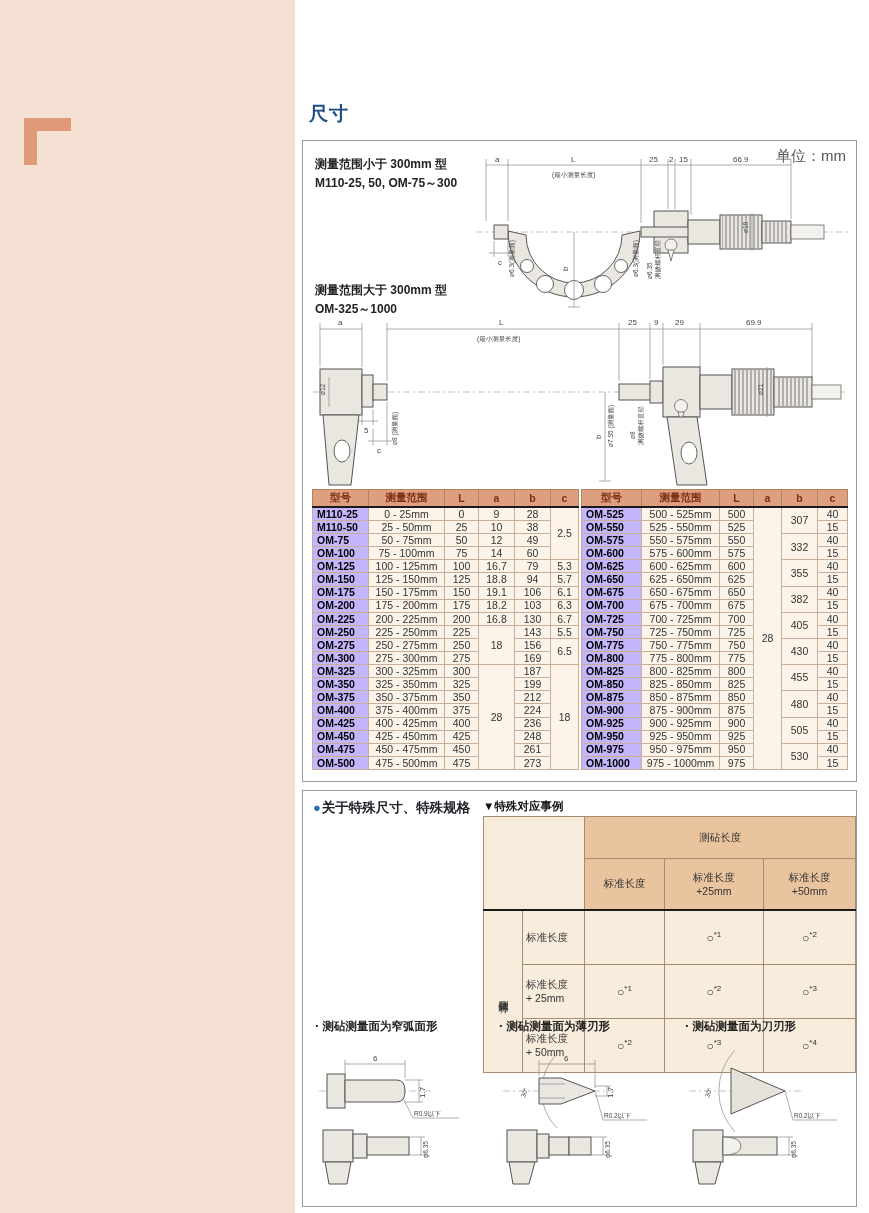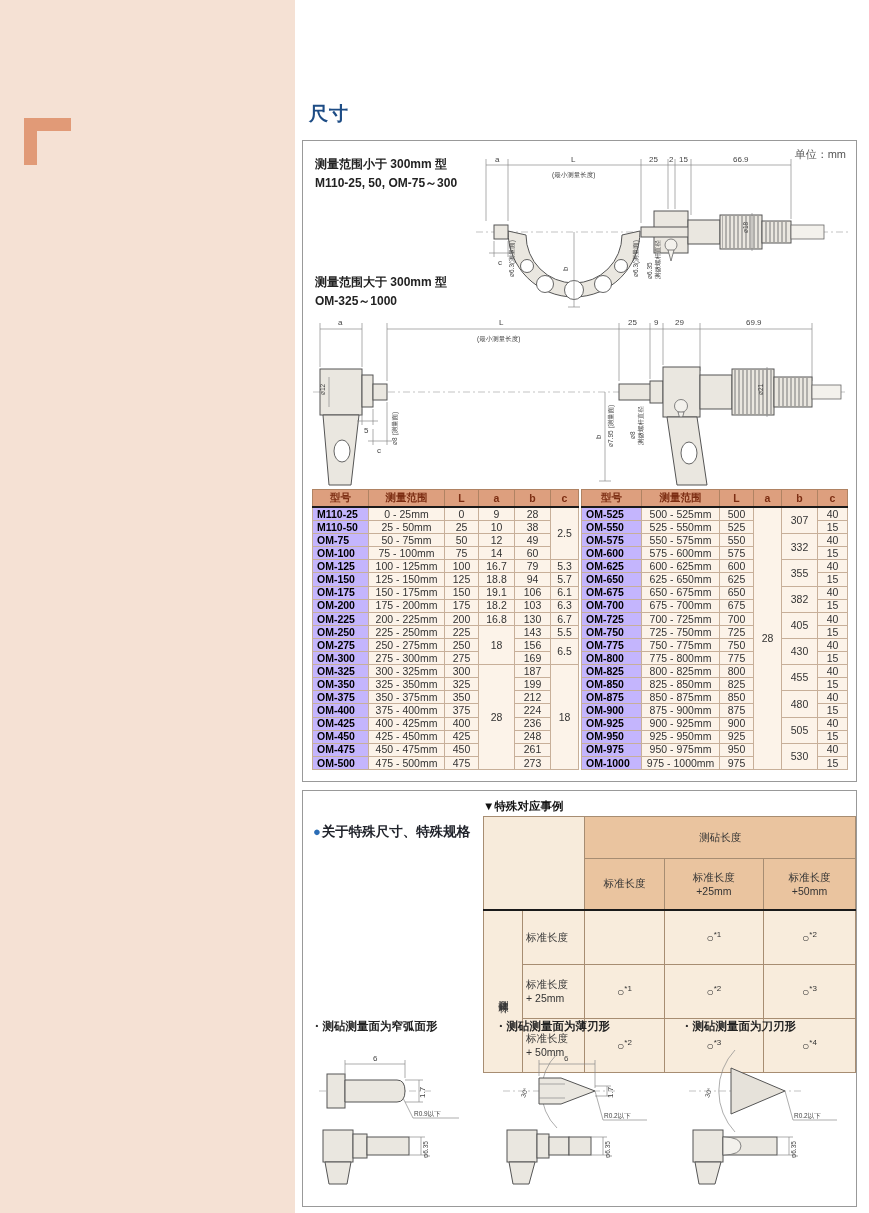--- a/index.html
+++ b/index.html
@@ -9,35 +9,35 @@
   
   .sidebar{left:0;top:0;width:295px;height:1213px;background:#f5e1d4;}
   .logo{left:24px;top:118px;width:47px;height:47px;box-sizing:border-box;
         border-top:13px solid #e19a77;border-left:13px solid #e19a77;}
   
   .page-title{left:309px;top:101px;font-size:19px;font-weight:bold;color:#1d4c85;letter-spacing:1px;}
   
   .box{background:#fff;border:1px solid #999;}
   .box1{left:302px;top:140px;width:553px;height:640px;}
   .box2{left:302px;top:790px;width:553px;height:415px;}
-  .unit{right:10px;top:6px;font-size:11px;color:#555;text-align:right;}
+  .unit{right:10px;top:6px;font-size:15px;color:#555;text-align:right;}
   .cap{font-size:12px;font-weight:bold;color:#222;line-height:1.6;}
   .cap1{left:12px;top:14px;}
-  .cap2{left:12px;top:132px;}
+  .cap2{left:12px;top:140px;}
   
   .dim-table{border-collapse:collapse;table-layout:fixed;font-size:10.5px;border-radius:28px;}
   .dim-table th{background:#dd9f7e;color:#7c2d12;border:1px solid #b08363;
         border-bottom:2px solid #1a1a1a;font-weight:bold;padding:1px 0;height:13px;}
   .dim-table td{border:1px solid #c7af99;background:#fcf3e9;text-align:center;
         padding:0 1px;height:12.1px;line-height:1;color:#333;}
   .dim-table td.model{background:#c4b5fd;font-weight:bold;color:#000;text-align:left;padding-left:4px;}
   .tbl-left{left:9px;top:348px;}
   .tbl-right{left:278px;top:348px;}
   
-  .sp-head{left:10px;top:8px;font-size:13.5px;font-weight:bold;color:#20232b;margin-top:24px;}
+  .sp-head{left:10px;top:8px;font-size:13.5px;font-weight:bold;color:#20232b;}
   .sp-head .dot{color:#2a6db6;font-size:13px;margin-right:1px;}
   .sp-body{left:10px;top:31px;width:166px;font-size:11px;color:#555;line-height:1.52;text-align:justify;}
   .ex-head{left:180px;top:8px;font-size:11.5px;font-weight:bold;color:#111;}
   .sp-table{left:180px;top:25px;border-collapse:collapse;table-layout:fixed;font-size:10.5px;}
   .sp-table th,.sp-table td{border:1px solid #a78d72;padding:12px;}
   .sp-table .band th{background:#eac49f;color:#333;font-weight:normal;height:17px;}
   .sp-table .subhead th{background:#eac49f;color:#333;font-weight:normal;height:17px;border-bottom:2px solid #1a1a1a;}
   .sp-table td.corner{background:#f7ebdb;border-bottom:2px solid #1a1a1a;}
   .sp-table td.cell{background:#f8ecdc;text-align:center;height:29px;color:#333;}
   .sp-table th.rlabel{background:#f8ecdc;color:#333;font-weight:normal;text-align:left;padding:1px 3px;line-height:1.25;}

